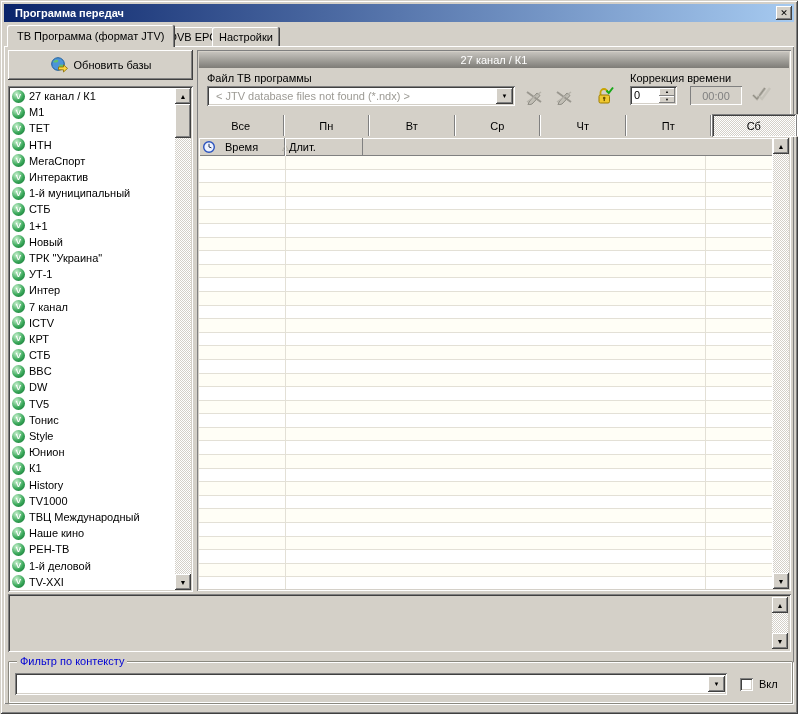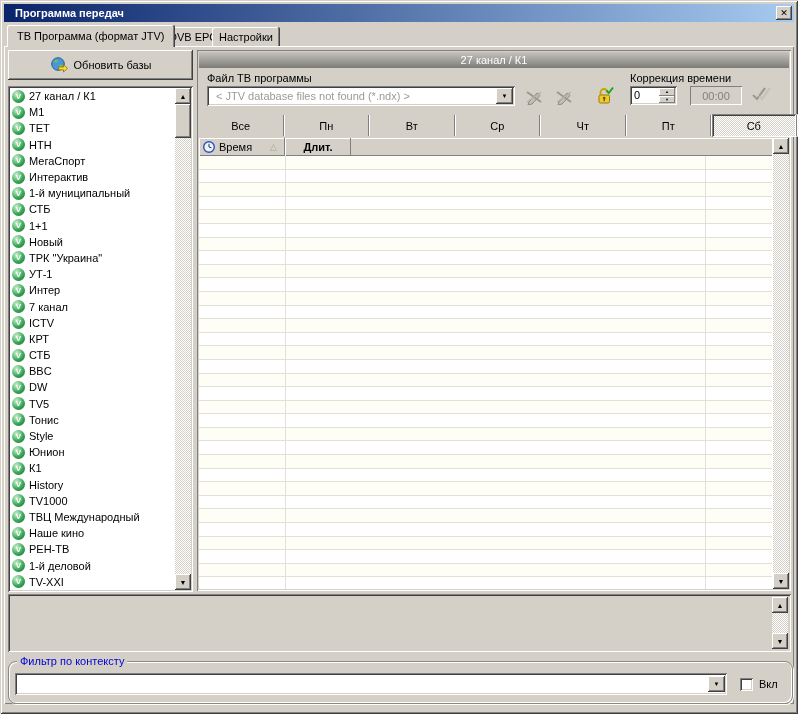--- a/index.html
+++ b/index.html
@@ -138,37 +138,37 @@
   
   #grid{left:2px;top:88px;width:590px;height:451px;background:#fff;}
   #grid-header{
     position:absolute;left:0;top:0;right:17px;height:18px;background:#d4d0c8;
     display:flex;box-shadow:inset 0 1px 0 #fff, inset 0 -1px 0 #808080;
   }
   .gh-cell{
     display:flex;align-items:center;box-sizing:border-box;padding:0 4px;
     box-shadow:inset -1px 0 0 #808080, inset 1px 1px 0 #ffffff, inset 0 -1px 0 #808080;
   }
-  .gh-time{width:86px;gap:4px;}
+  .gh-time{width:86px;gap:10px;}
   .gh-name{flex:1;justify-content:center;}
-  .gh-dur{width:66px;justify-content:center;font-weight:bold;}
+  .gh-dur{width:78px;justify-content:flex-start;}
   .sort-glyph{color:#a8a59b;font-size:9px;margin-left:14px;}
   #grid-body{position:absolute;left:0;top:18px;right:17px;bottom:0;overflow:hidden;}
   .t-row{height:12.6px;background:#fffef6;border-bottom:1px solid #e3e0d6;}
   .t-row.alt{background:#ffffff;}
   .vline{position:absolute;top:18px;bottom:0;width:1px;background:#e3e0d6;}
   #grid-sb{position:absolute;right:0;top:0;width:17px;bottom:0;}
   
   #info-panel{
     left:8px;top:594px;width:783px;height:58px;background:#d4d0c8;box-sizing:border-box;
   }
   
   #filter-group{
     left:8px;top:661px;width:783px;height:41px;
-    border:1px solid #8a887f;border-radius:8px;
+    border:1px solid #8a887f;border-radius:1px;
     box-shadow:inset 1px 1px 0 #ffffff, inset -1px -1px 0 #ffffff, 1px 1px 0 #ffffff;
   }
   #filter-label{
     position:absolute;left:8px;top:-7px;background:#d4d0c8;padding:0 3px;color:#0000d4;
   }
   #filter-combo{
     position:absolute;left:6px;top:11px;width:712px;height:22px;background:#fff;
     display:flex;align-items:center;box-sizing:border-box;padding:2px;
   }
   #filter-combo .combo-text{flex:1;}

